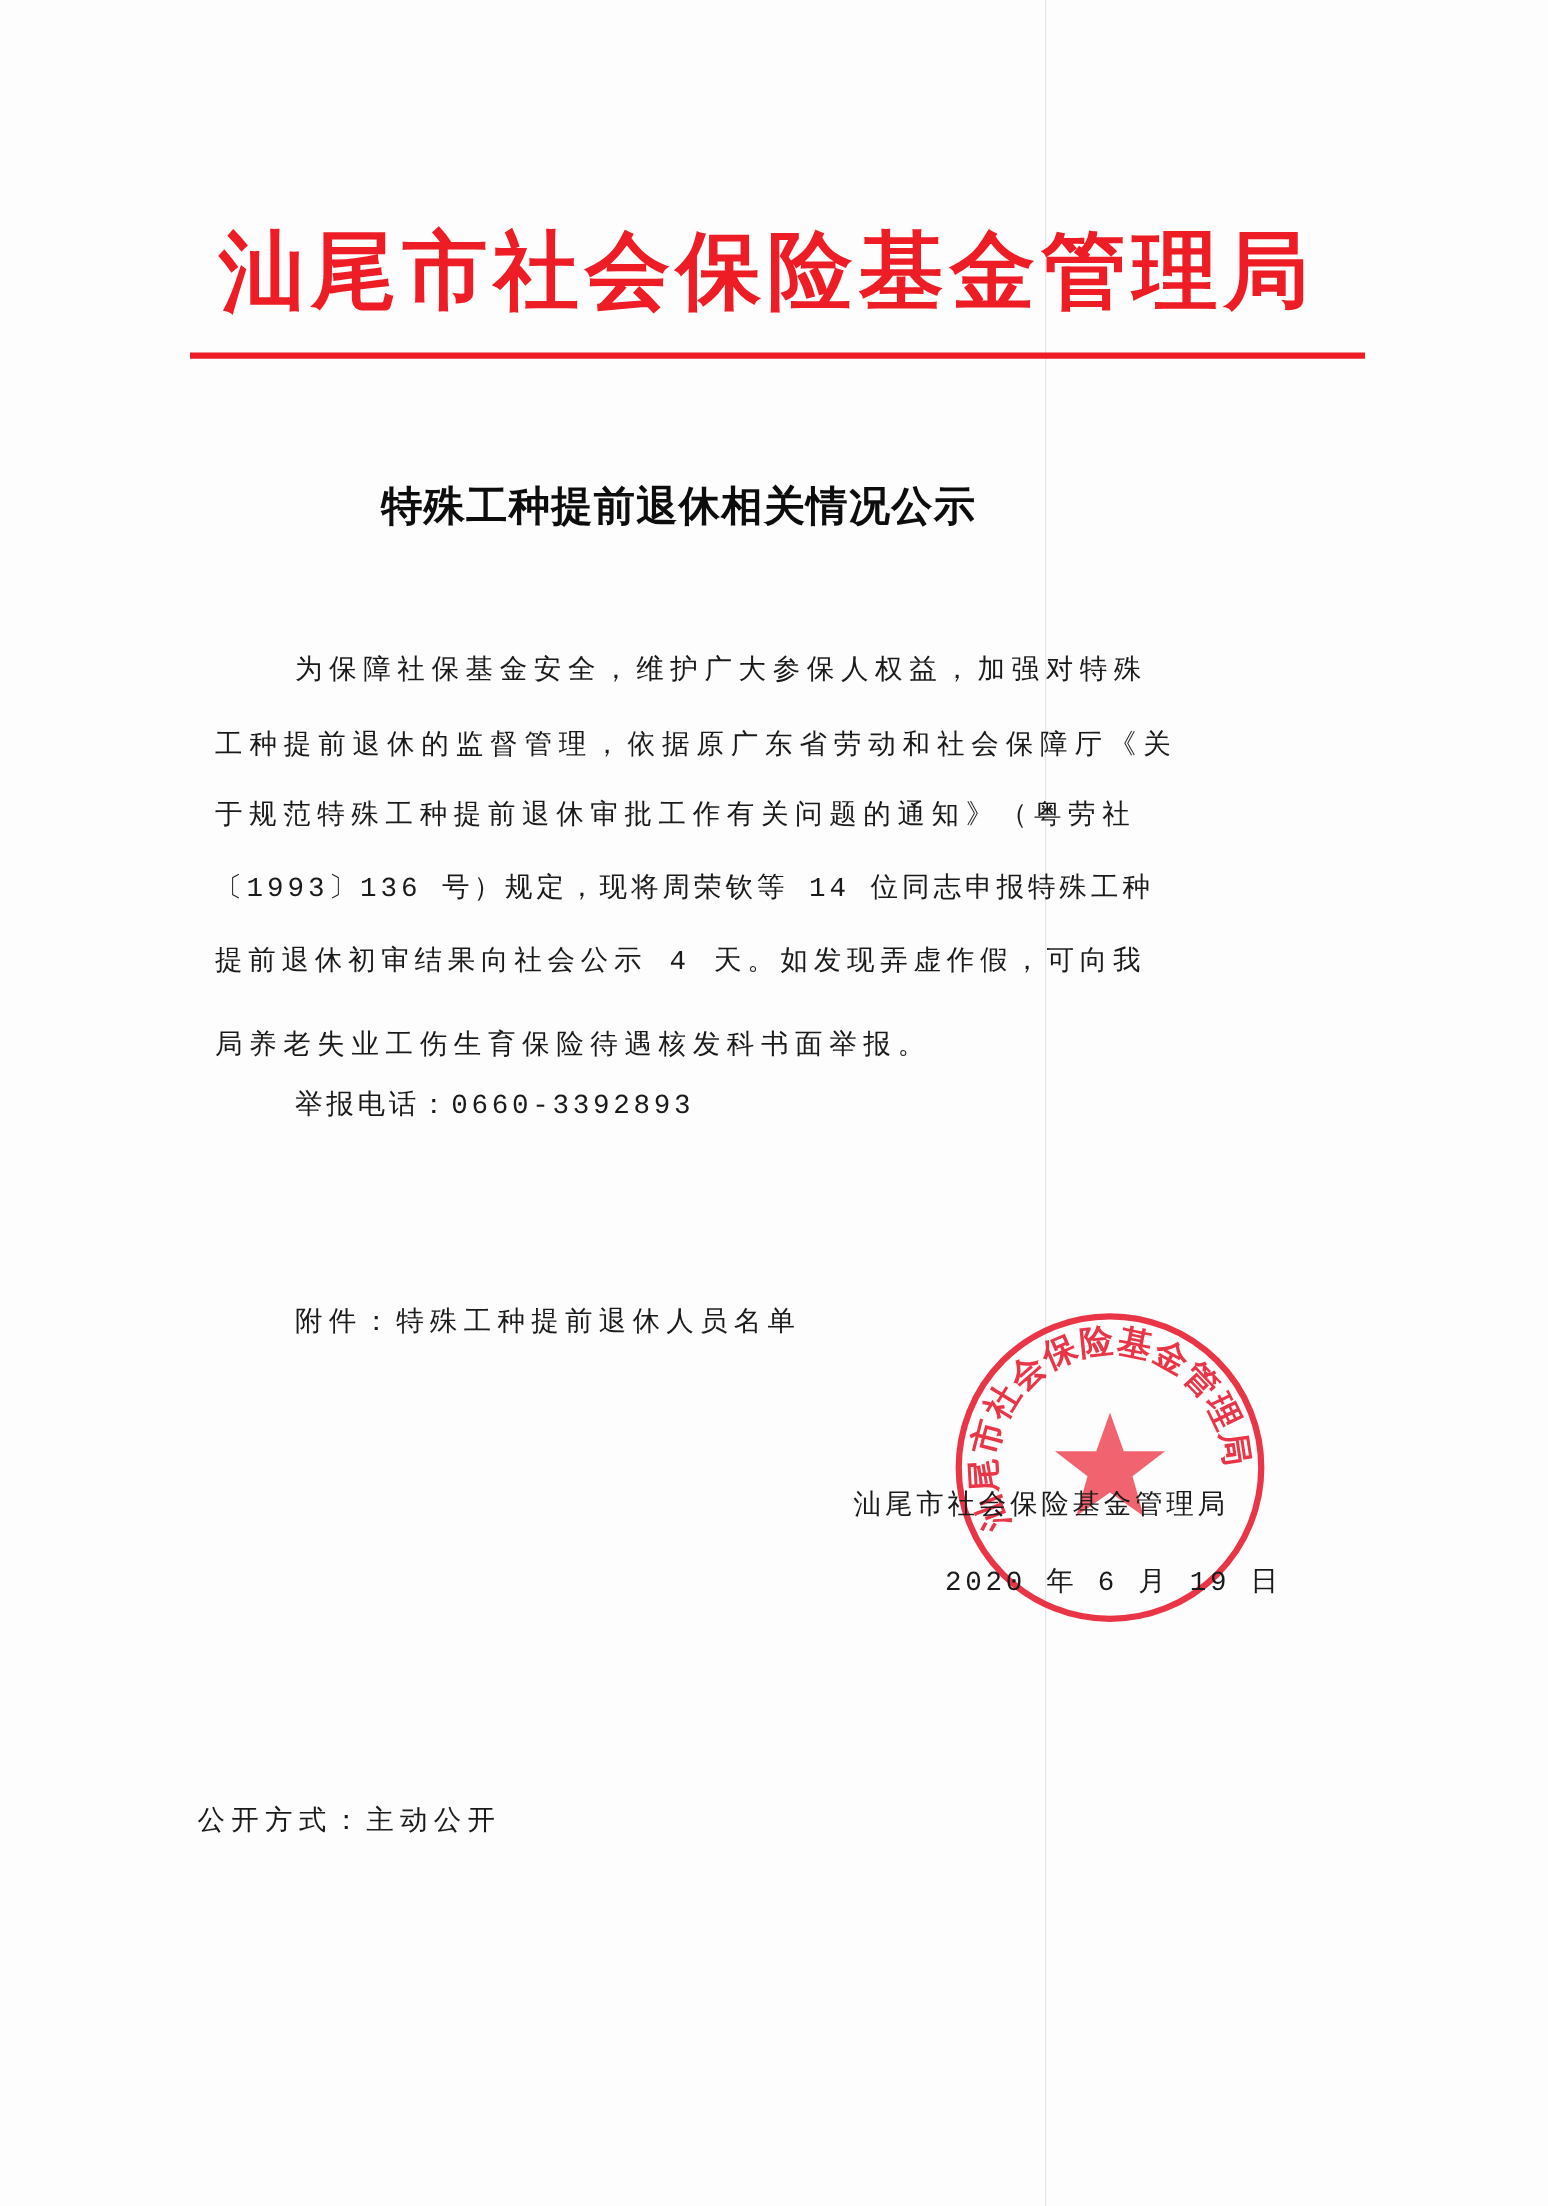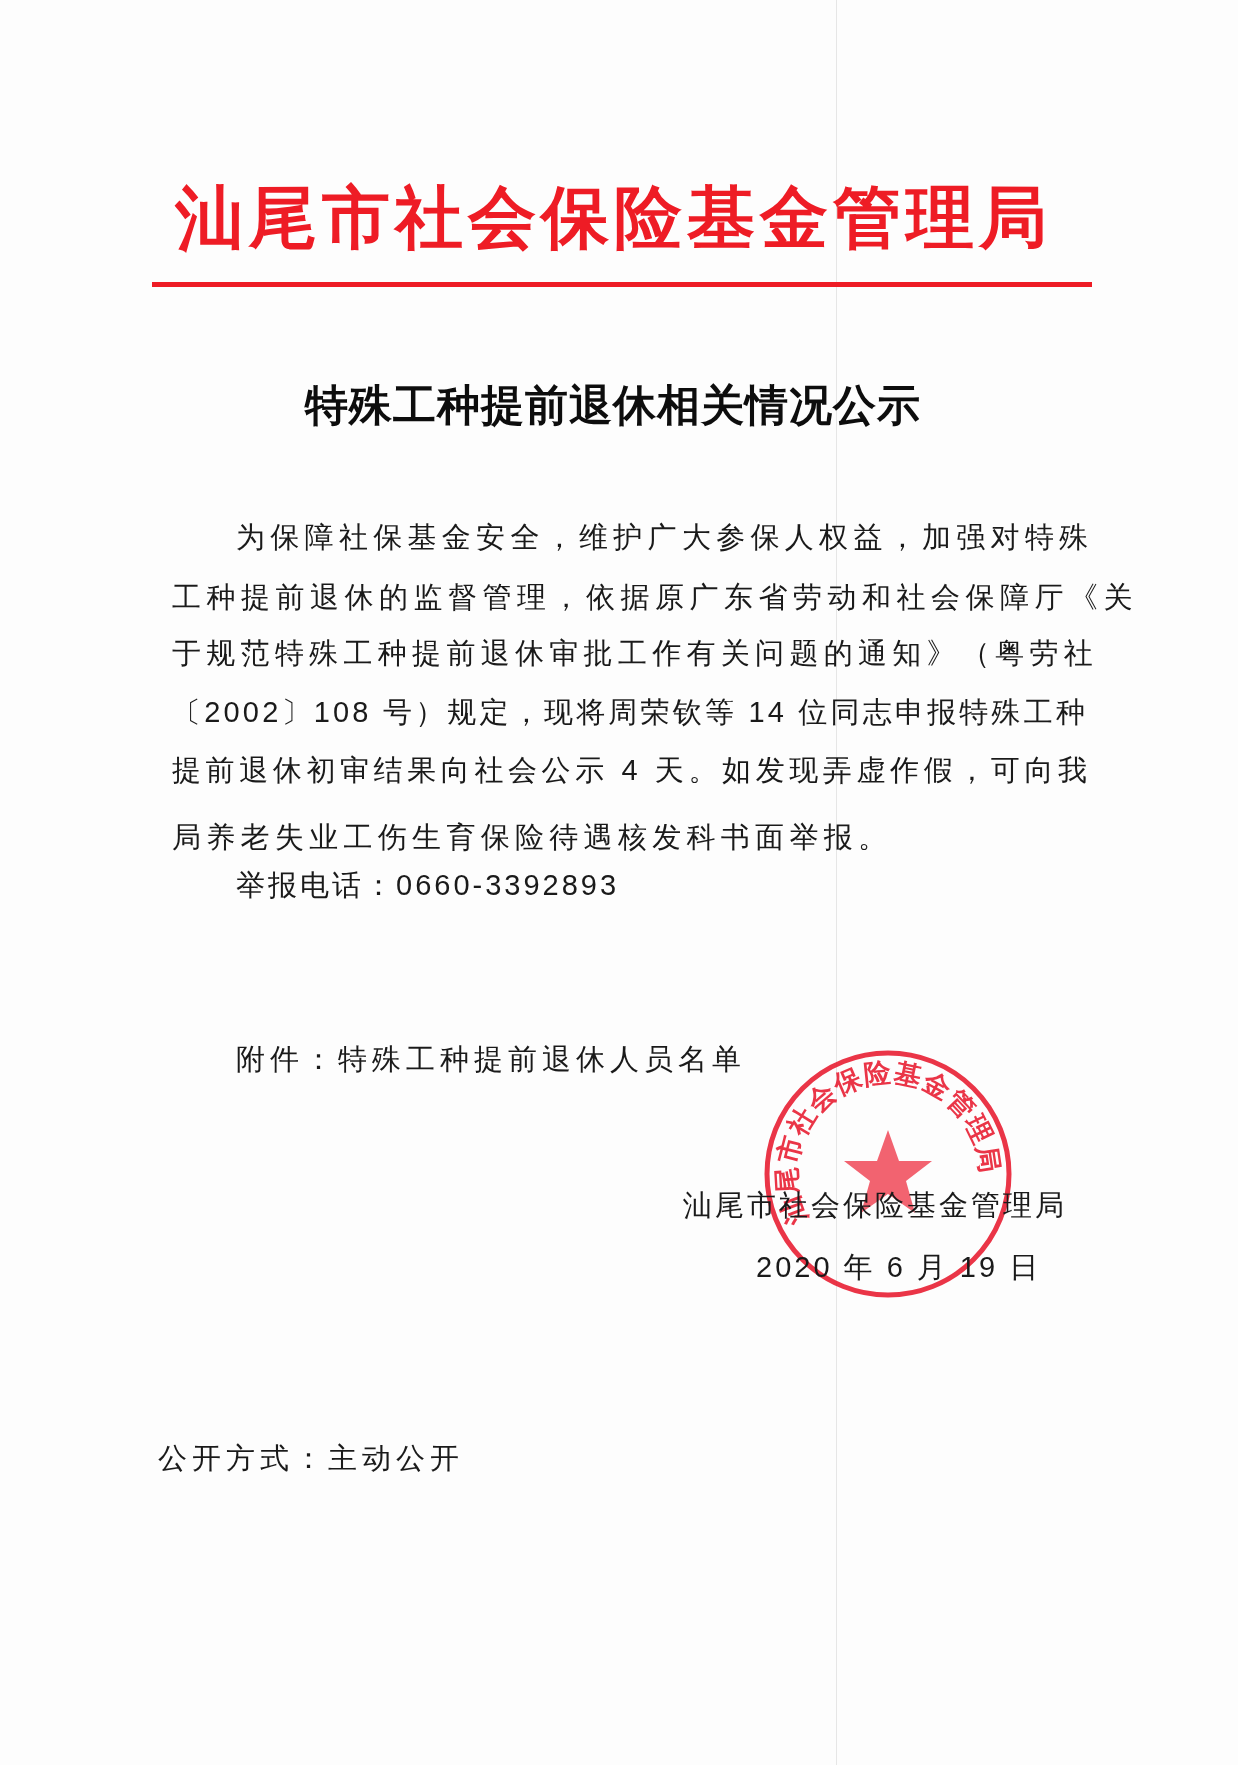--- a/index.html
+++ b/index.html
@@ -13,46 +13,46 @@
   .red-title {
     position:absolute; left:176px; top:172px; width:900px;
     font-family:"DejaVu Serif","Liberation Serif",serif;
     font-weight:bold; font-size:68px; line-height:90px;
     letter-spacing:5px; color:#ee1c25; white-space:nowrap;
   }
   .red-rule { position:absolute; left:152px; top:282px; width:940px; height:5px; background:#ee1c25; }
   .subtitle {
     position:absolute; left:305px; top:376px; width:640px;
     font-family:"DejaVu Sans","Liberation Sans",sans-serif;
-    font-weight:bold; font-size:43px; line-height:58px;
+    font-weight:bold; font-size:33px; line-height:58px;
     letter-spacing:1px; white-space:nowrap; color:#0d0d0d;
   }
   .line {
-    position:absolute; font-size:29px; line-height:40px; white-space:nowrap;
-    font-family:Liberation Sans, sans-serif; color:#1a1a1a;
+    position:absolute; font-size:22px; line-height:40px; white-space:nowrap;
+    font-family:Liberation Mono, monospace; color:#1a1a1a;
     letter-spacing:5.3px;
   }
   .stamp { position:absolute; left:762px; top:1048px; width:252px; height:252px; opacity:0.86; }
   .sig { letter-spacing:3px; }
 </style>
 </head>
 <body>
 
 <div class="fold"></div>
 
 <div class="red-title">汕尾市社会保险基金管理局</div>
 <div class="red-rule"></div>
 
 <div class="subtitle">特殊工种提前退休相关情况公示</div>
 
 <div>
   <div class="line" style="left:236px; top:517px;">为保障社保基金安全，维护广大参保人权益，加强对特殊</div>
   <div class="line" style="left:172px; top:577px; letter-spacing:5.5px;">工种提前退休的监督管理，依据原广东省劳动和社会保障厅《关</div>
   <div class="line" style="left:172px; top:633px;">于规范特殊工种提前退休审批工作有关问题的通知》（粤劳社</div>
-  <div class="line" style="left:172px; top:692px; letter-spacing:3.2px;">〔2002〕108 号）规定，现将周荣钦等 14 位同志申报特殊工种</div>
+  <div class="line" style="left:172px; top:692px; letter-spacing:3.2px;">〔1993〕136 号）规定，现将周荣钦等 14 位同志申报特殊工种</div>
   <div class="line" style="left:172px; top:750px; letter-spacing:4.6px;">提前退休初审结果向社会公示 4 天。如发现弄虚作假，可向我</div>
   <div class="line" style="left:172px; top:805px;margin-top:12px;">局养老失业工伤生育保险待遇核发科书面举报。</div>
 </div>
 
 <div class="line" style="left:236px; top:865px; letter-spacing:3px;text-align:center;">举报电话：0660-3392893</div>
 
 <div class="line" style="left:236px; top:1039px; letter-spacing:5px;">附件：特殊工种提前退休人员名单</div>
 
 <svg class="stamp" viewBox="0 0 252 252">
   <defs>

